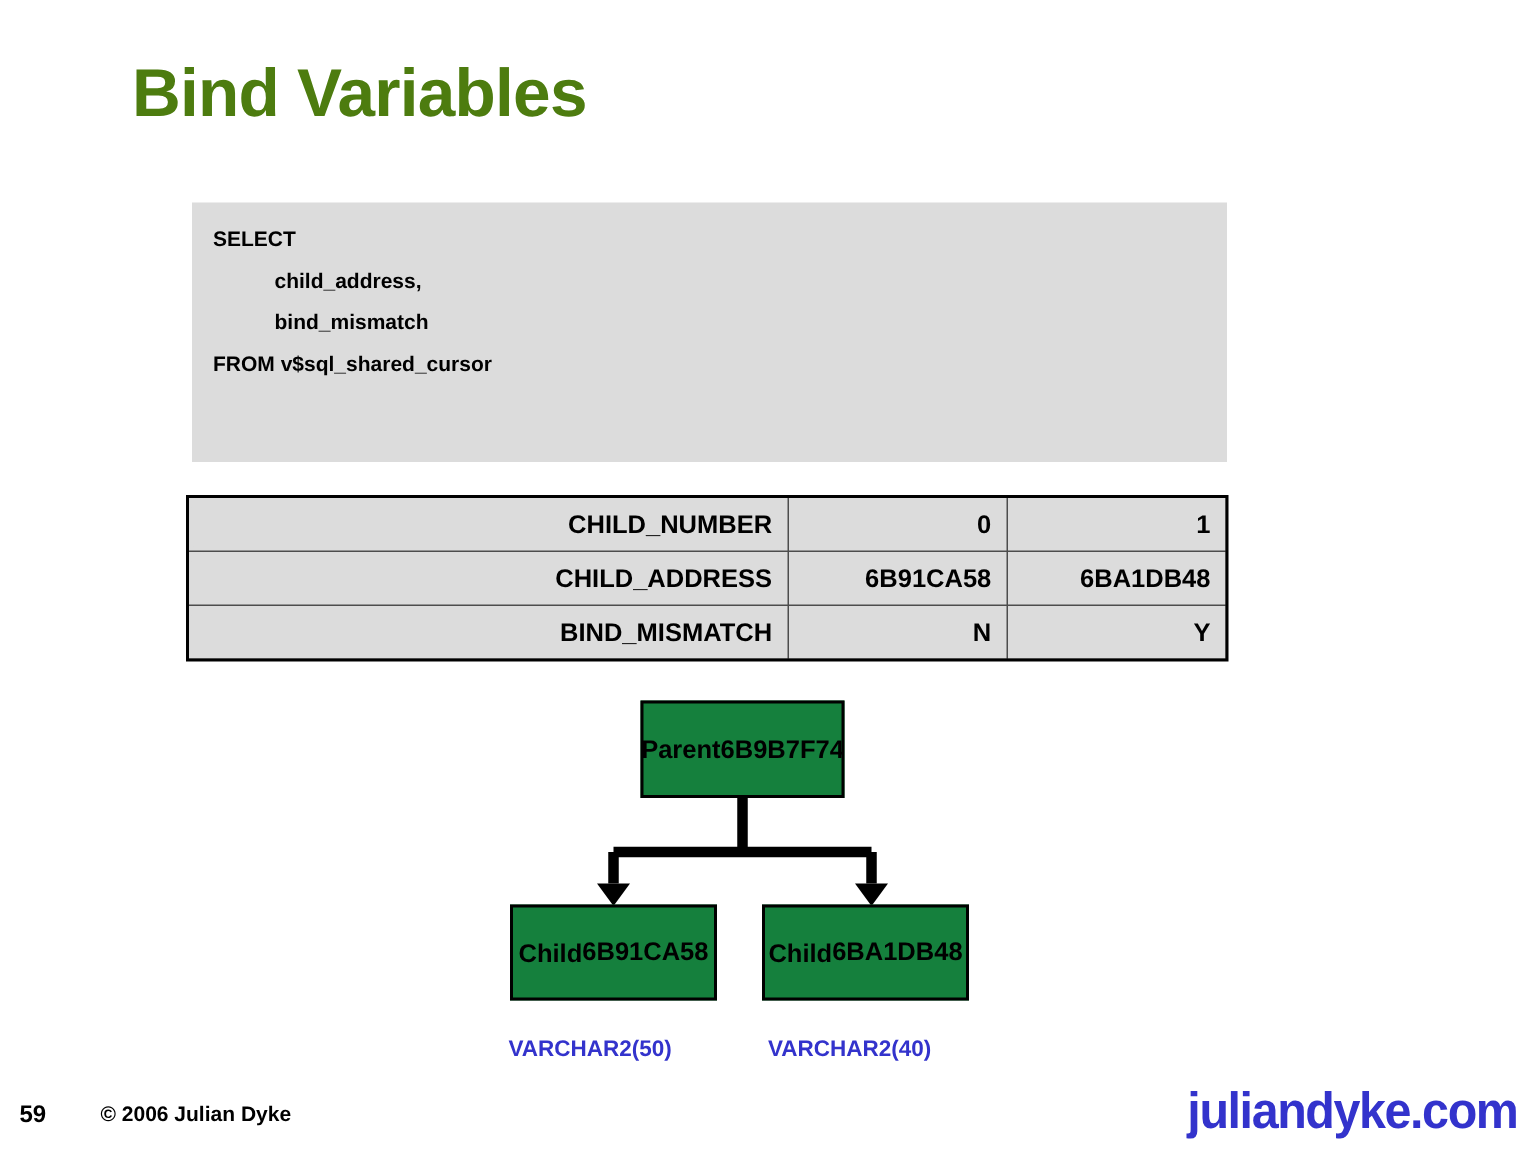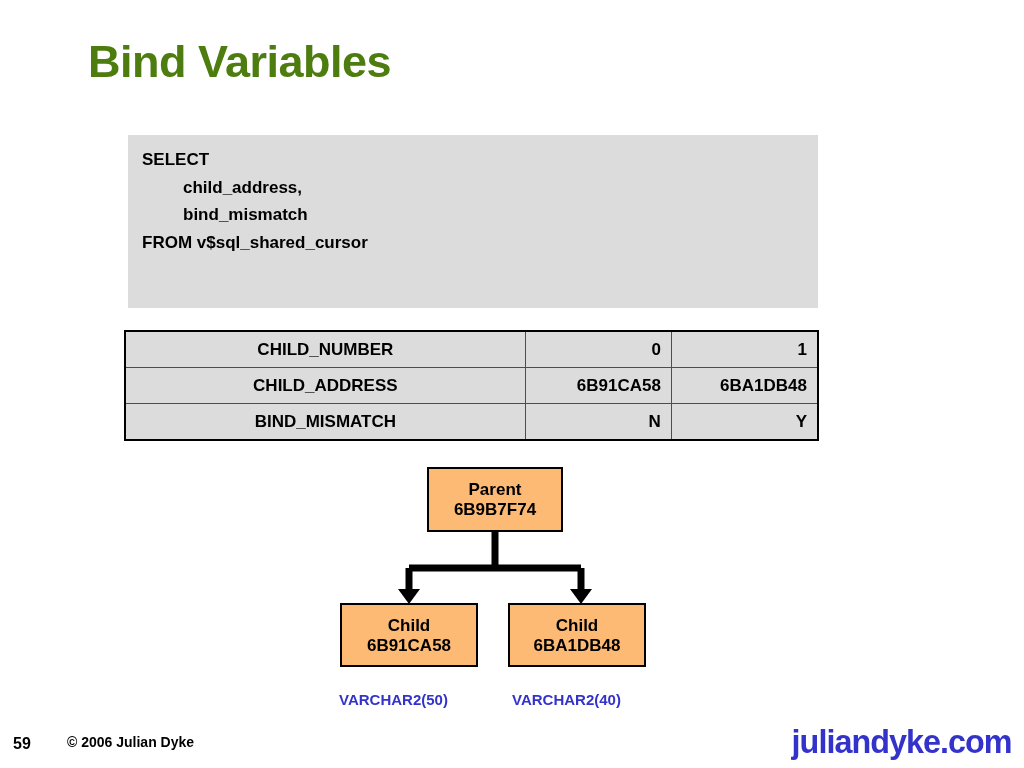--- a/index.html
+++ b/index.html
@@ -34,21 +34,21 @@
     position: absolute;
     left: 128px;
     top: 135px;
     width: 690px;
     height: 173px;
     background: #dcdcdc;
     box-sizing: border-box;
     padding: 11px 0 0 14px;
   }
   #sql-block .sql-line {
-    font-size: 17px;
+    font-size: 14px;
     font-weight: bold;
     line-height: 27.5px;
     white-space: pre;
     color: #000000;
   }
   #sql-block .sql-line.indent {
     padding-left: 41px;
   }
 
   
@@ -65,21 +65,21 @@
     border: 1px solid #4d4d4d;
     background: #dcdcdc;
     font-size: 17px;
     font-weight: bold;
     height: 36px;
     padding: 0 10px;
     box-sizing: border-box;
     color: #000000;
   }
   #results-table td.label {
-    text-align: center;
+    text-align: right;
     width: 372px;
     border-radius: 12px;
   }
   #results-table td.val {
     text-align: right;
     width: 136px;
   }
   #results-table {
     outline: 2px solid #000000;
     outline-offset: -1px;
@@ -88,26 +88,26 @@
   
   #diagram {
     position: absolute;
     left: 0;
     top: 455px;
     width: 1024px;
     height: 260px;
   }
   .node-box {
     position: absolute;
-    background: #fdba74;
+    background: #15803d;
     border: 2px solid #000000;
     box-sizing: border-box;
     text-align: center;
     display: flex;
-    flex-direction: column;
+    flex-direction: row;
     align-items: center;
     justify-content: center;
   }
   .node-box .node-title {
     font-size: 17px;
     font-weight: bold;
     line-height: 21px;
     color: #000000;
   }
   .node-box .node-addr {

